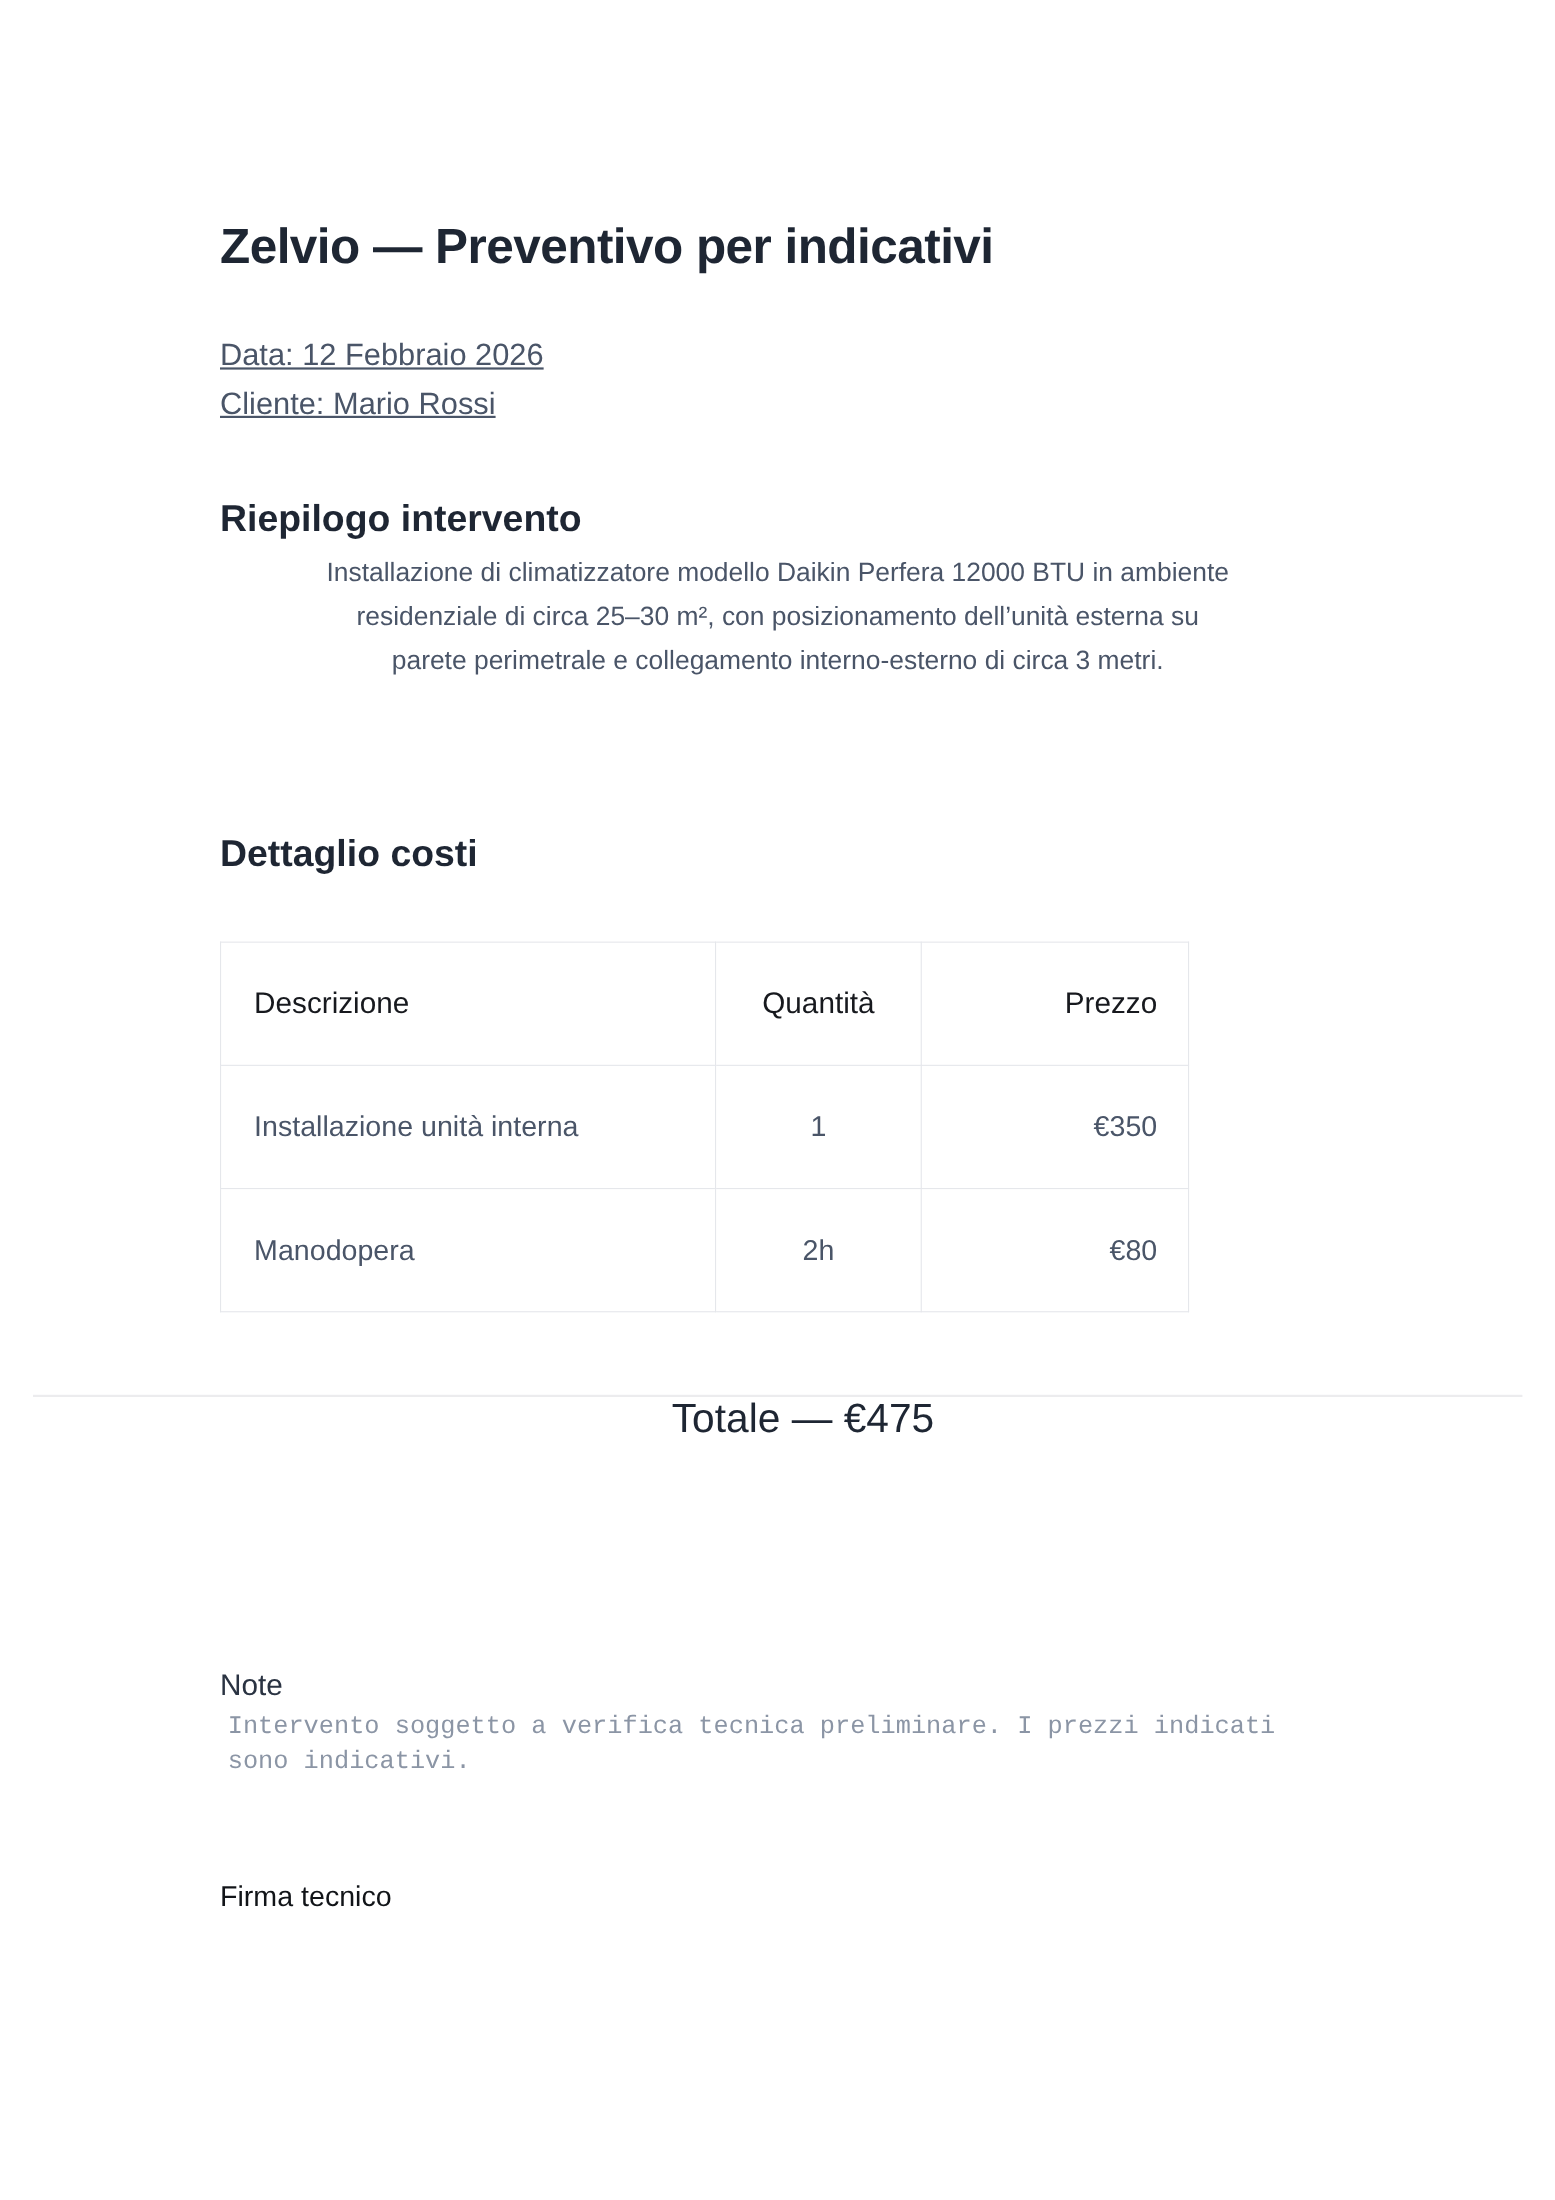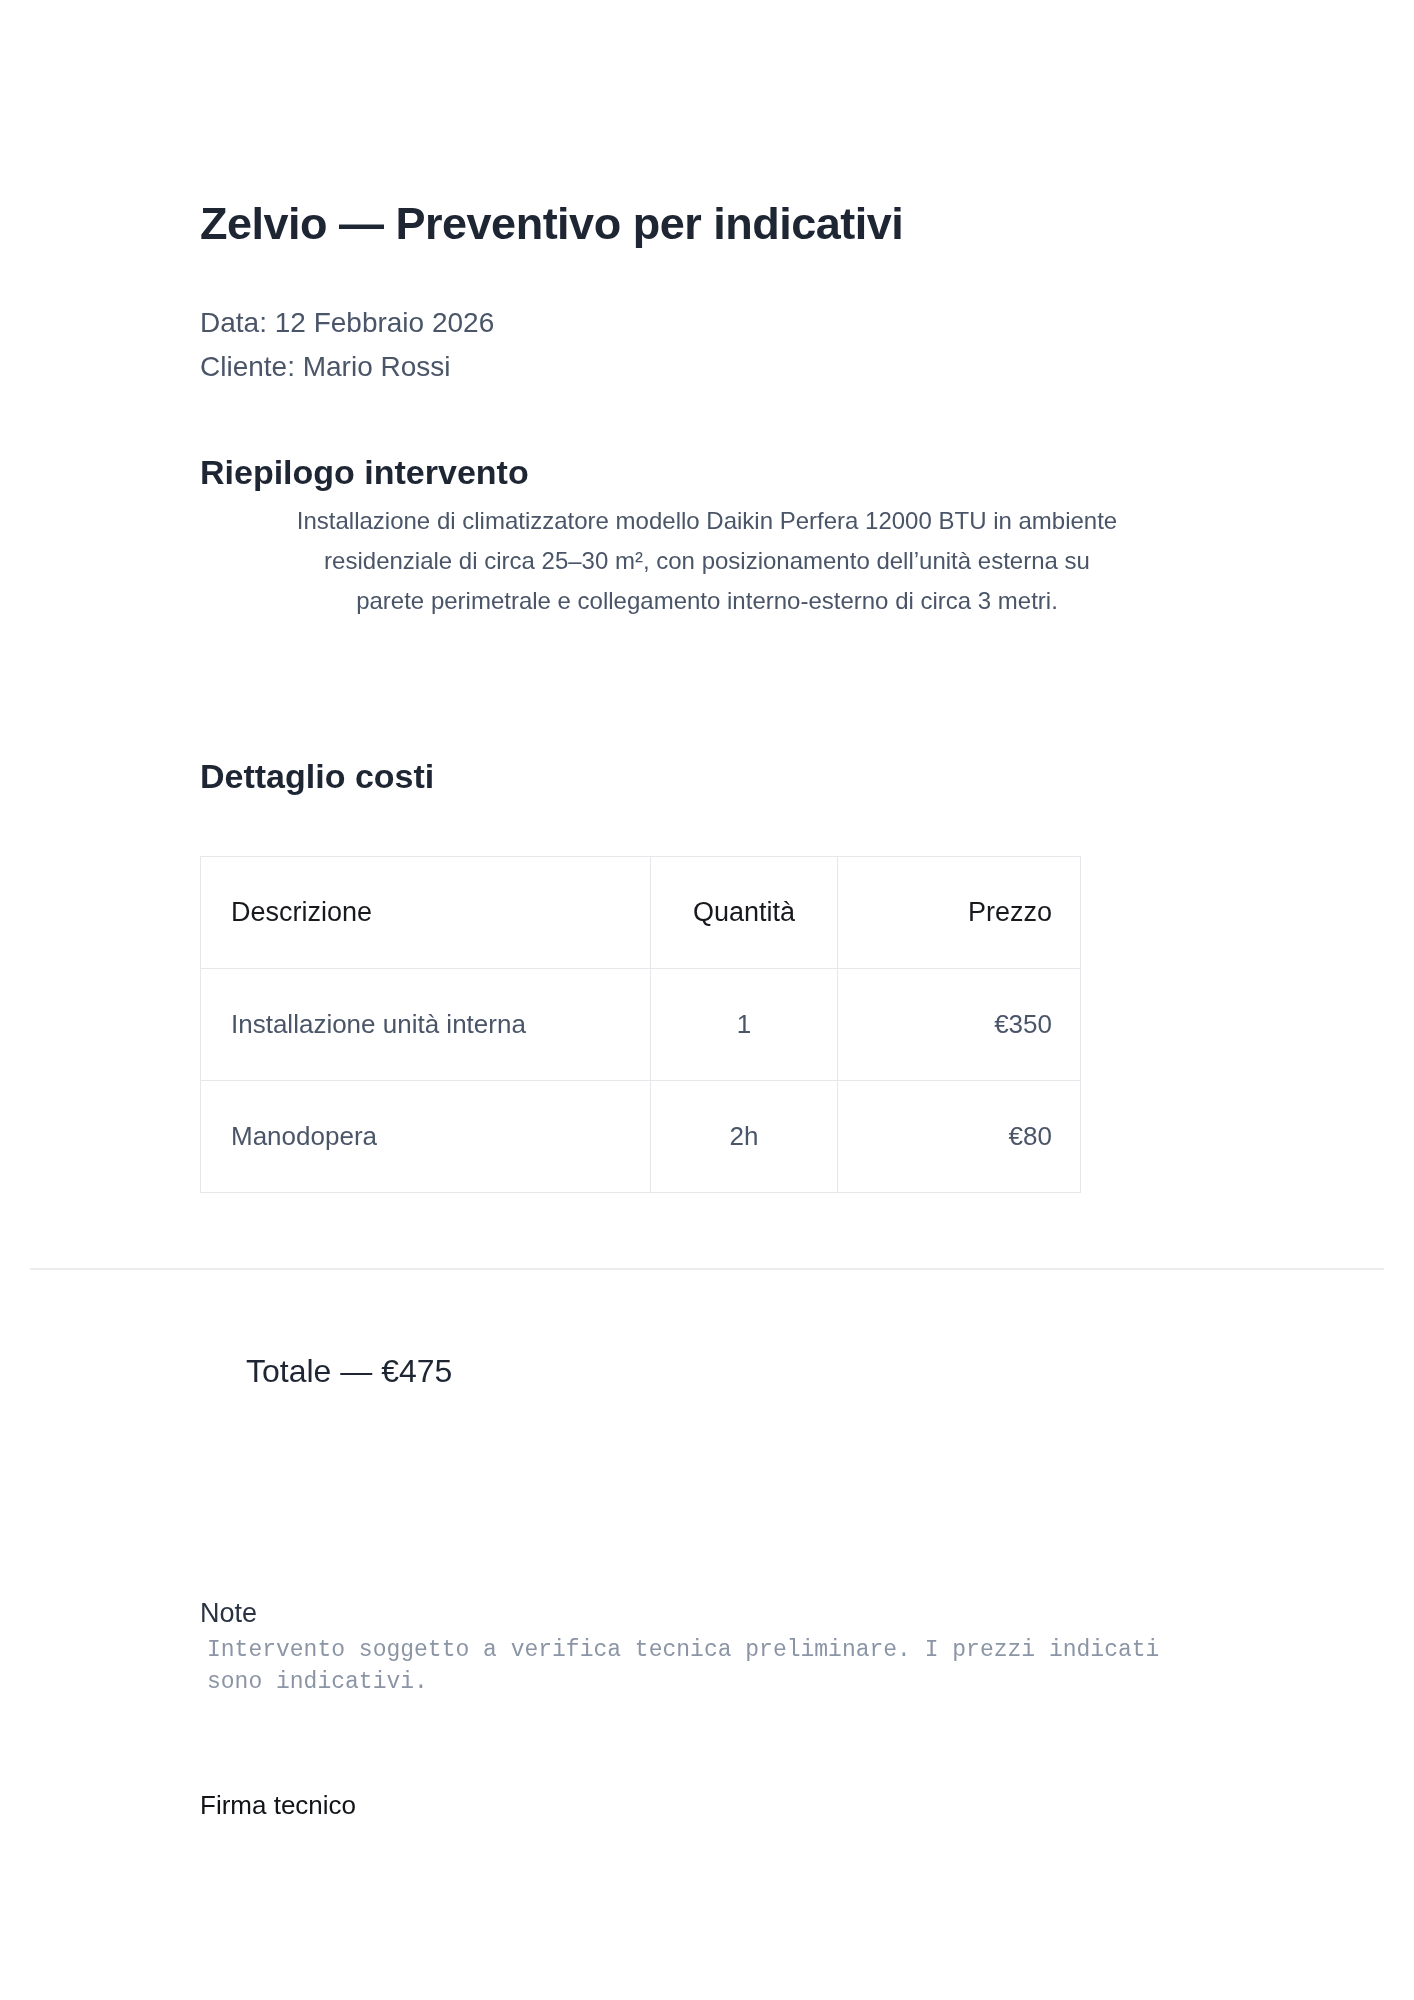--- a/index.html
+++ b/index.html
@@ -19,20 +19,21 @@
   .doc-title {
     margin-top: 197px;
     font-size: 45px;
     line-height: 54px;
     font-weight: bold;
     color: #1e2633;
     letter-spacing: -0.5px;
   }
   .meta-block {
     margin-top: 50px;
+    text-decoration: underline;
   }
   .meta-line {
     font-size: 28px;
     line-height: 44px;
     color: #4a5568;
   }
   .section-heading {
     font-size: 34px;
     line-height: 40px;
     font-weight: bold;
@@ -77,25 +78,25 @@
   .cell-right  { text-align: right; padding-right: 28px; }
   .divider {
     margin-top: 75px;
     margin-left: -170px;
     width: 1354px;
     height: 2px;
     background: #ececee;
     border: none;
   }
   .total-line {
-    margin-top: 81px;
     padding-left: 46px;
-    font-size: 32px;
+    font-size: 37px;
     line-height: 40px;
     color: #1e2633;
+    text-align: center;
   }
   .notes-block { margin-top: 205px; }
   .notes-heading {
     font-family: Liberation Sans, sans-serif;
     font-size: 27px;
     line-height: 34px;
     font-weight: normal;
     color: #2a3342;
   }
   .notes-body {

